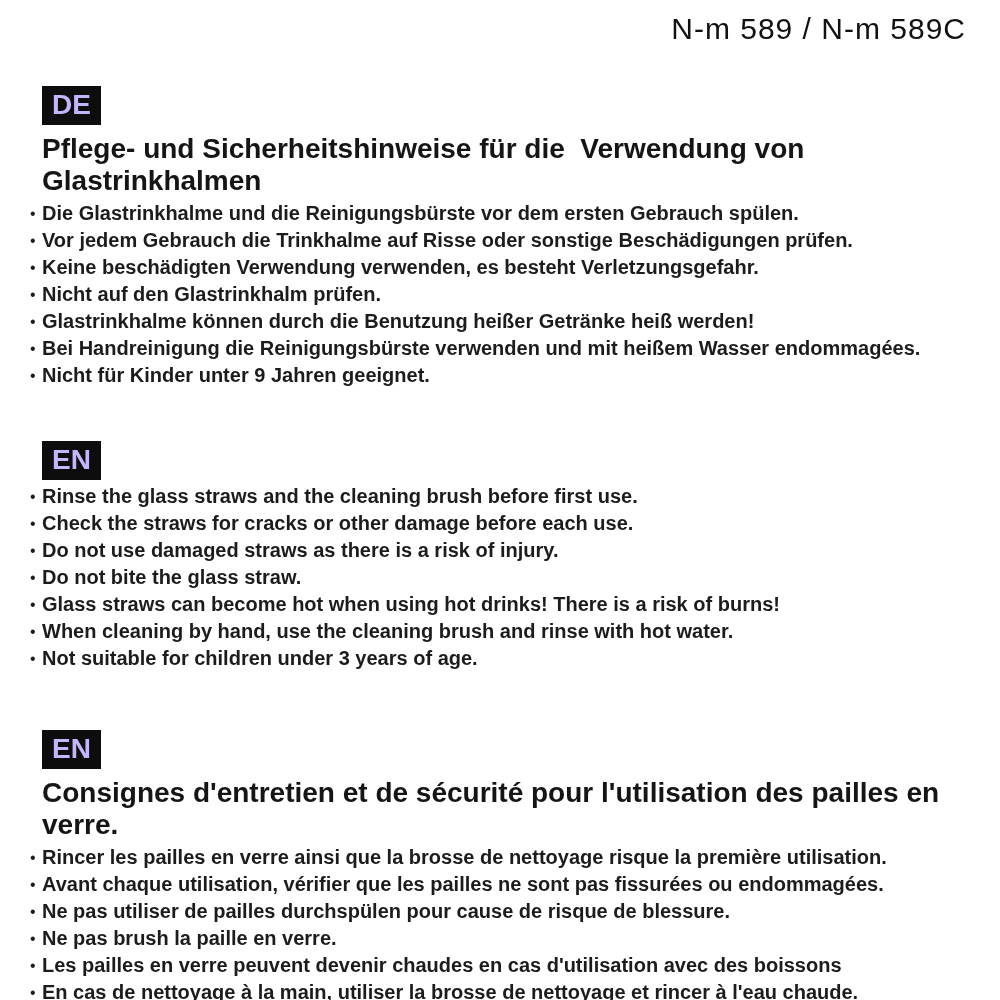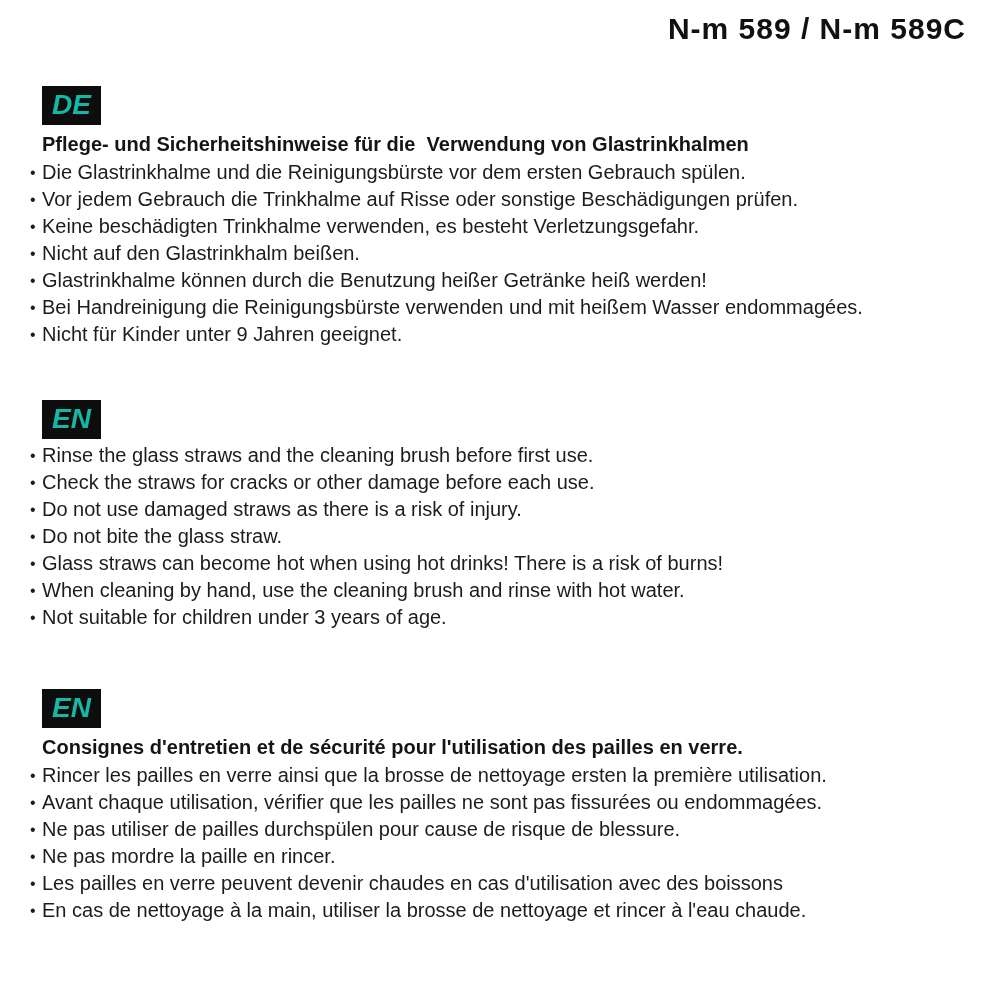--- a/index.html
+++ b/index.html
@@ -11,63 +11,62 @@
     background: #ffffff;
     color: #1c1c1c;
     font-family: "Liberation Sans", "DejaVu Sans", sans-serif;
     overflow: hidden;
   }
   .doc-title {
     padding-top: 12px;
     padding-right: 34px;
     text-align: right;
     font-size: 30px;
-    font-weight: bold;
+    font-weight: normal;
     letter-spacing: 1px;
     color: #111111;
   }
   .section {
     margin-left: 42px;
     margin-right: 26px;
   }
   .section-de { margin-top: 40px; }
   .section-en { margin-top: 52px; }
   .section-fr { margin-top: 58px; }
   .lang-badge {
     display: inline-block;
     background: #0d0d0d;
-    color: #14b8a6;
+    color: #c4b5fd;
     font-weight: bold;
     font-size: 28px;
     line-height: 1;
     padding: 5px 10px 6px 10px;
-    font-style: italic;
   }
   .section-heading {
     margin-top: 8px;
-    font-size: 20px;
+    font-size: 28px;
     font-weight: bold;
     white-space: pre-wrap;
     color: #151515;
   }
   .list { margin-top: 3px; }
   .line {
     display: flex;
     margin-left: -12px;
     font-size: 20px;
     line-height: 27px;
     color: #1c1c1c;
   }
   .marker {
     flex: none;
     width: 12px;
     font-size: 16px;
     line-height: 27px;
   }
-  .line-text { flex: 1; }
+  .line-text { flex: 1; font-weight: bold; }
 </style>
 </head>
 <body>
 
 <div class="page">
 
   <div class="doc-title">N-m 589 / N-m 589C</div>
 
   <div class="section section-de">
     <span class="lang-badge">DE</span>
@@ -76,25 +75,25 @@
       <div class="line">
           <span class="marker">•</span>
           <span class="line-text">Die Glastrinkhalme und die Reinigungsbürste vor dem ersten Gebrauch spülen.</span>
         </div>
       <div class="line">
           <span class="marker">•</span>
           <span class="line-text">Vor jedem Gebrauch die Trinkhalme auf Risse oder sonstige Beschädigungen prüfen.</span>
         </div>
       <div class="line">
           <span class="marker">•</span>
-          <span class="line-text">Keine beschädigten Trinkhalme verwenden, es besteht Verletzungsgefahr.</span>
+          <span class="line-text">Keine beschädigten Verwendung verwenden, es besteht Verletzungsgefahr.</span>
         </div>
       <div class="line">
           <span class="marker">•</span>
-          <span class="line-text">Nicht auf den Glastrinkhalm beißen.</span>
+          <span class="line-text">Nicht auf den Glastrinkhalm prüfen.</span>
         </div>
       <div class="line">
           <span class="marker">•</span>
           <span class="line-text">Glastrinkhalme können durch die Benutzung heißer Getränke heiß werden!</span>
         </div>
       <div class="line">
           <span class="marker">•</span>
           <span class="line-text">Bei Handreinigung die Reinigungsbürste verwenden und mit heißem Wasser endommagées.</span>
         </div>
       <div class="line">
@@ -137,33 +136,33 @@
         </div>
     </div>
   </div>
 
   <div class="section section-fr">
     <span class="lang-badge">EN</span>
     <div class="section-heading">Consignes d'entretien et de sécurité pour l'utilisation des pailles en verre.</div>
     <div class="list">
       <div class="line">
           <span class="marker">•</span>
-          <span class="line-text">Rincer les pailles en verre ainsi que la brosse de nettoyage ersten la première utilisation.</span>
+          <span class="line-text">Rincer les pailles en verre ainsi que la brosse de nettoyage risque la première utilisation.</span>
         </div>
       <div class="line">
           <span class="marker">•</span>
           <span class="line-text">Avant chaque utilisation, vérifier que les pailles ne sont pas fissurées ou endommagées.</span>
         </div>
       <div class="line">
           <span class="marker">•</span>
           <span class="line-text">Ne pas utiliser de pailles durchspülen pour cause de risque de blessure.</span>
         </div>
       <div class="line">
           <span class="marker">•</span>
-          <span class="line-text">Ne pas mordre la paille en rincer.</span>
+          <span class="line-text">Ne pas brush la paille en verre.</span>
         </div>
       <div class="line">
           <span class="marker">•</span>
           <span class="line-text">Les pailles en verre peuvent devenir chaudes en cas d'utilisation avec des boissons</span>
         </div>
       <div class="line">
           <span class="marker">•</span>
           <span class="line-text">En cas de nettoyage à la main, utiliser la brosse de nettoyage et rincer à l'eau chaude.</span>
         </div>
 

